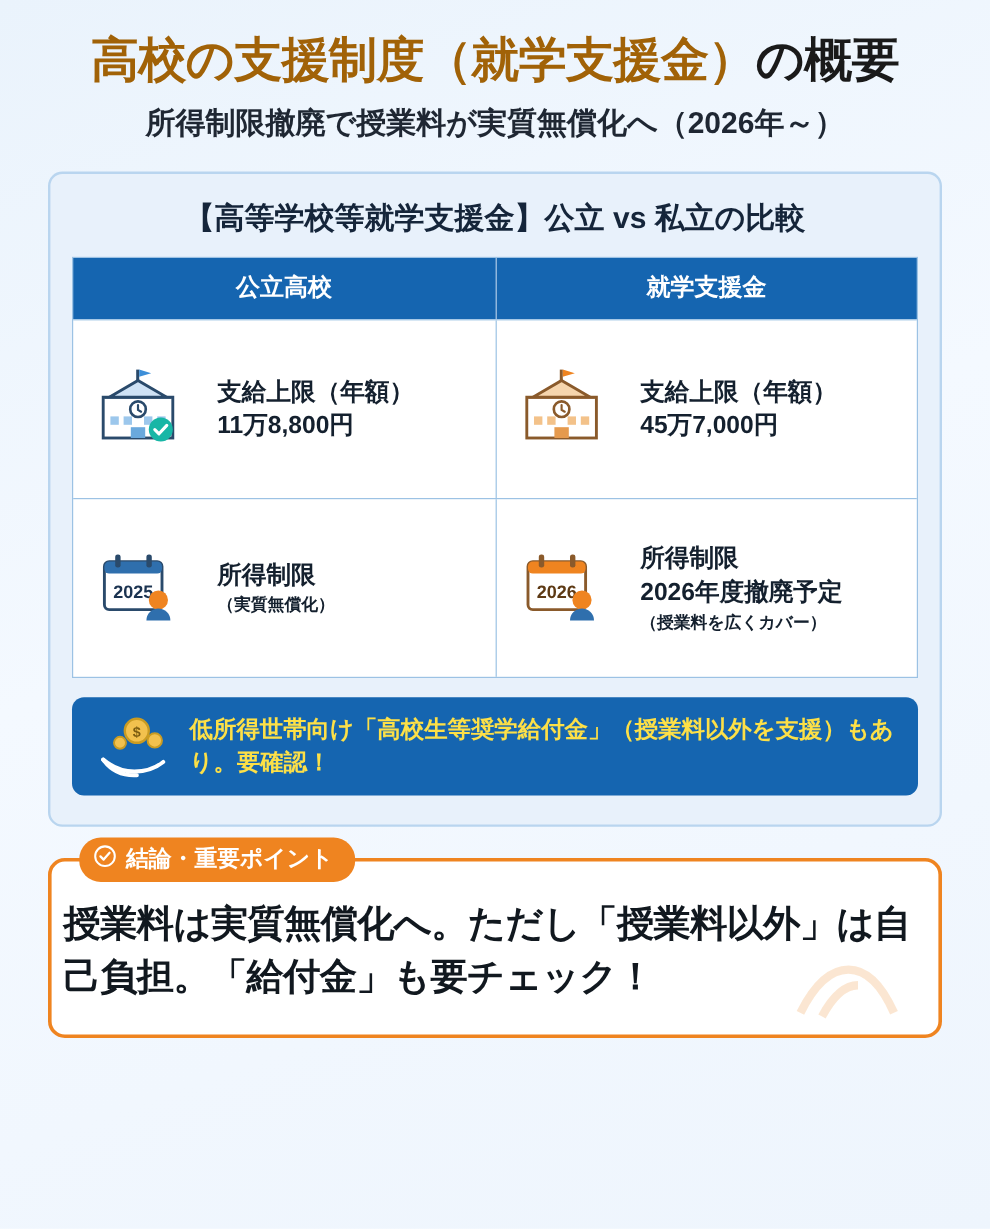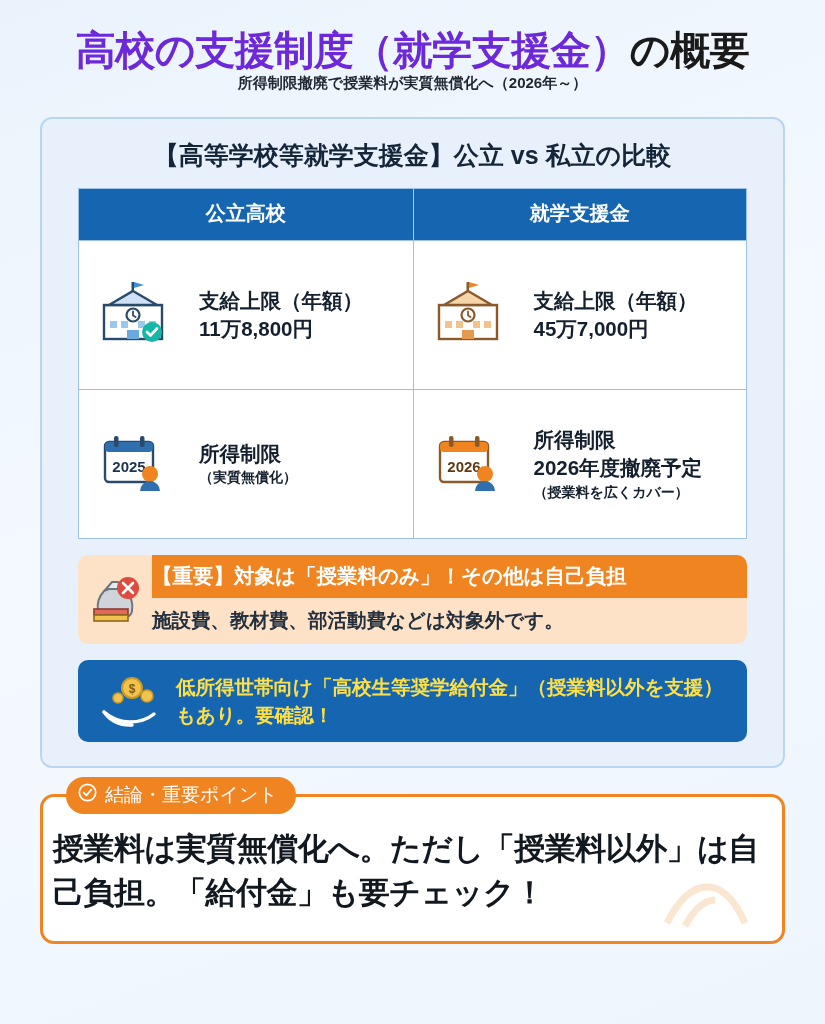--- a/index.html
+++ b/index.html
@@ -19,34 +19,35 @@
     padding: 26px 20px 0;
     text-align: center;
   }
   .title {
     font-size: 40px;
     font-weight: bold;
     line-height: 1.2;
     letter-spacing: -0.5px;
     color: #1a1a1a;
   }
-  .title .accent { color: #6d28d9; }
+  .title .accent { color: #a16207; }
   .subtitle {
-    font-size: 15px;
+    margin-top: 12px;
+    font-size: 25px;
     font-weight: bold;
     color: #1f2733;
   }
 
   
   .main-card {
     margin: 24px 40px 0;
     background: #e8f1fb;
     border: 2px solid #b9d5ef;
     border-radius: 12px;
-    padding: 20px 36px 24px;
+    padding: 20px 18px 24px;
   }
   .card-title {
     text-align: center;
     font-size: 25px;
     font-weight: bold;
     color: #15253a;
     margin-bottom: 16px;
   }
 
   
@@ -139,21 +140,21 @@
     margin: 26px 40px 0;
     position: relative;
   }
   .conclusion-badge {
     position: absolute;
     top: -17px;
     left: 26px;
     background: #ef8420;
     color: #fff;
     font-size: 19px;
-    font-weight: normal;
+    font-weight: bold;
     padding: 5px 18px 6px 12px;
     border-radius: 18px;
     display: flex;
     align-items: center;
     gap: 8px;
     z-index: 2;
   }
   .conclusion-box {
     border: 3px solid #ef8420;
     border-radius: 14px;
@@ -275,36 +276,20 @@
         </span>
         <span class="cell-text">
           <span>所得制限</span><br>
           <span>2026年度撤廃予定</span>
           <span class="small">（授業料を広くカバー）</span>
         </span>
       </div>
     </div>
   </div>
 
-  <div class="note note-orange">
-    <div class="note-icon-col">
-      <svg width="62" height="62" viewBox="0 0 62 62">
-        <path d="M20 22 q11 -6 22 0 q8 9 6 20 q-1 8 -17 8 q-16 0 -17 -8 q-2 -11 6 -20 z" fill="#cfd4da" stroke="#6c757d" stroke-width="2"></path>
-        <path d="M22 20 l6 -7 h6 l6 7 z" fill="#e6eaee" stroke="#6c757d" stroke-width="2"></path>
-        <rect x="10" y="40" width="34" height="6" fill="#e36a5a" stroke="#8c3a30" stroke-width="1.6"></rect>
-        <rect x="10" y="46" width="34" height="6" fill="#f2c14e" stroke="#8a6a20" stroke-width="1.6"></rect>
-        <circle cx="44" cy="19" r="11" fill="#e04a3f"></circle>
-        <path d="M39 14 l10 10 M49 14 l-10 10" stroke="#fff" stroke-width="2.6" stroke-linecap="round"></path>
-      </svg>
-    </div>
-    <div class="note-body">
-      <div class="note-head">【重要】対象は「授業料のみ」！その他は自己負担</div>
-      <div class="note-sub">施設費、教材費、部活動費などは対象外です。</div>
-    </div>
-  </div>
 
   <div class="note note-blue">
     <div class="note-icon-col">
       <svg width="62" height="58" viewBox="0 0 62 58">
         <circle cx="34" cy="16" r="10" fill="#f2c14e" stroke="#c99b22" stroke-width="2"></circle>
         <text x="34" y="21" font-family="Liberation Sans, sans-serif" font-size="12" font-weight="bold" text-anchor="middle" style="fill:#7a5b10">$</text>
         <circle cx="49" cy="24" r="6" fill="#f2c14e" stroke="#c99b22" stroke-width="1.6"></circle>
         <circle cx="20" cy="26" r="5" fill="#f2c14e" stroke="#c99b22" stroke-width="1.6"></circle>
         <path d="M6 40 q12 10 26 10 q14 0 24 -8" stroke="#ffffff" stroke-width="3.4" fill="none" stroke-linecap="round"></path>
         <path d="M6 40 q10 14 28 13" stroke="#ffffff" stroke-width="3.4" fill="none" stroke-linecap="round"></path>

